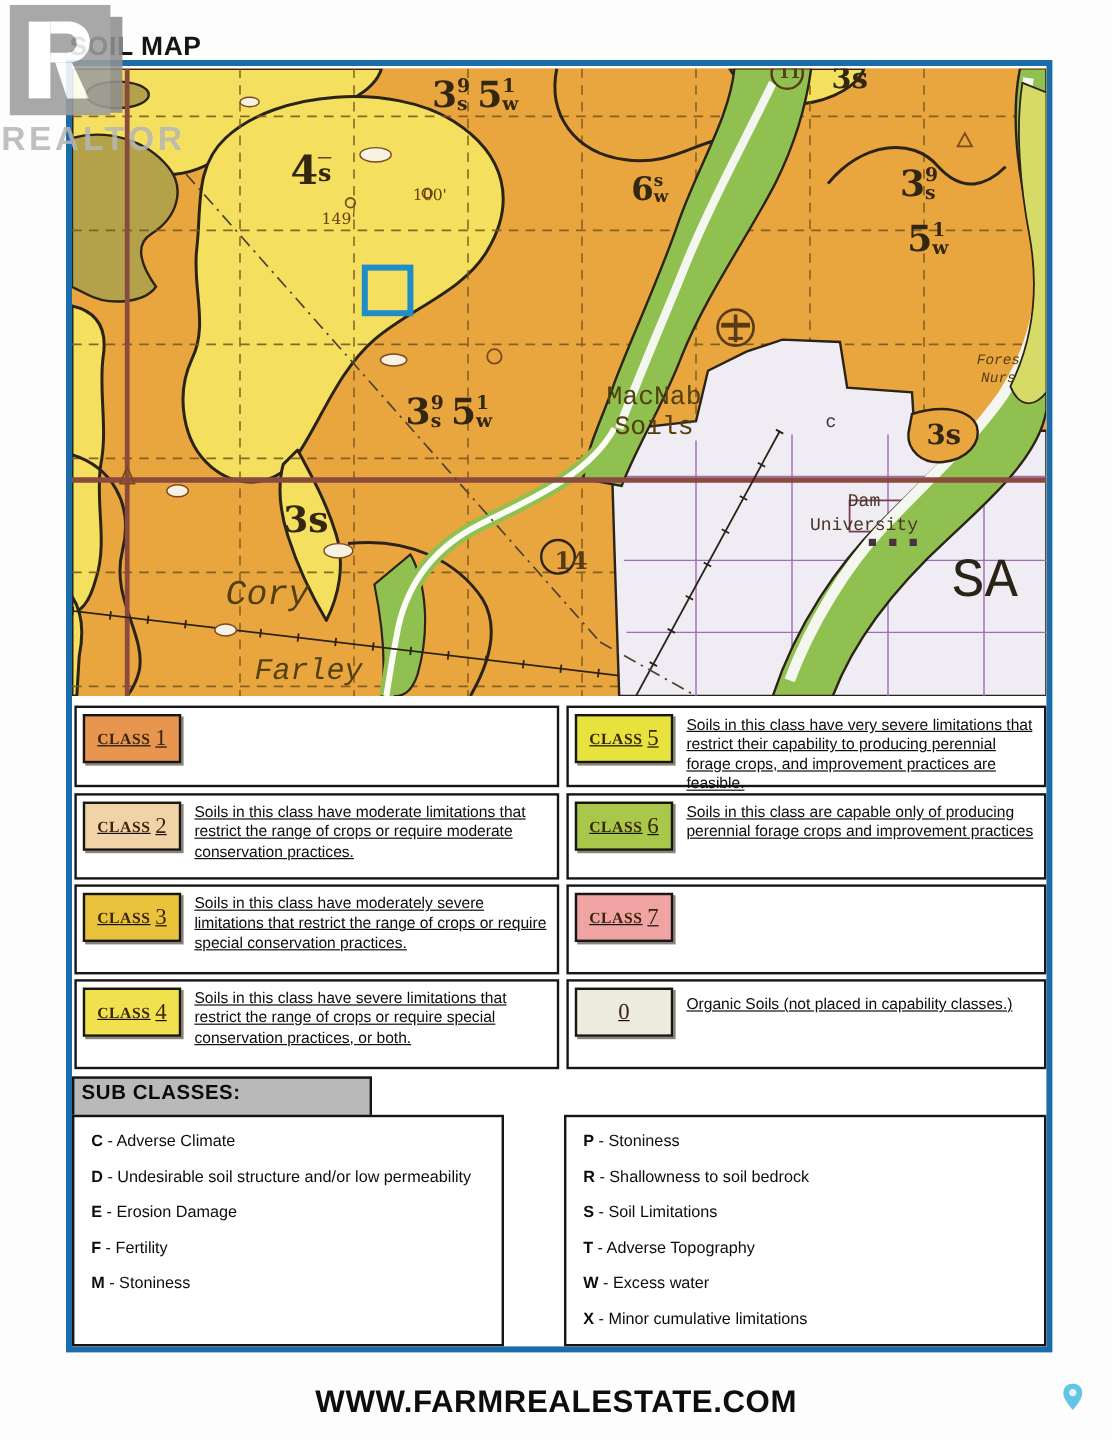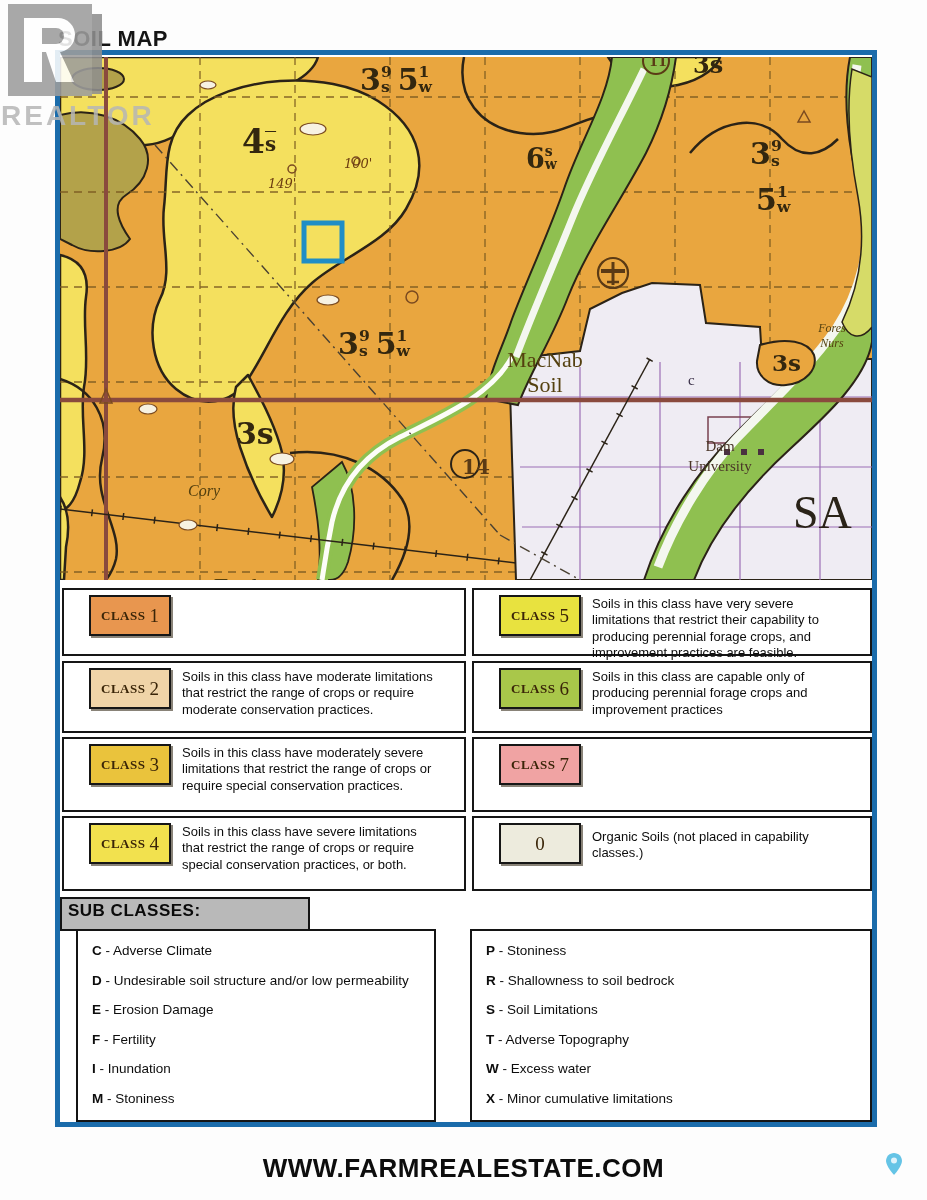--- a/index.html
+++ b/index.html
@@ -15,28 +15,28 @@
   
   #frame{position:absolute;left:55px;top:50px;width:812px;height:1067px;border:5px solid #1b6cab;background:#fff;}
 
   
   #map{position:absolute;left:0;top:2px;width:812px;height:523px;background:#e9a63f;overflow:hidden;}
   #map svg{position:absolute;left:0;top:0;}
   .map-label{position:absolute;line-height:1;white-space:nowrap;}
   .code{font-family:"DejaVu Serif",serif;font-weight:bold;color:#33270f;display:flex;align-items:flex-start;}
   .code .stk{display:inline-flex;flex-direction:column;align-items:flex-start;font-size:.52em;line-height:.92;margin-top:.02em;font-weight:bold;}
   .code .solo-sub{font-size:.6em;margin-top:.5em;}
-  .place{font-family:Liberation Serif, serif;color:#54400f;margin-top:28px;}
+  .place{font-family:Liberation Mono, monospace;color:#54400f;}
   .italic{font-style:italic;}
   .center-2line{text-align:center;white-space:normal;}
-  .elev{font-family:"DejaVu Serif",serif;font-style:italic;color:#6b3c10;}
+  .elev{font-family:"DejaVu Serif",serif;color:#6b3c10;}
   .hwy-num{font-family:"DejaVu Serif",serif;font-weight:bold;color:#5a3a15;}
 
   
-  .lg-box{position:absolute;background:#fff;border:2px solid #161616;display:flex;gap:11px;padding:5px 25px;box-sizing:border-box;}
+  .lg-box{position:absolute;background:#fff;border:2px solid #161616;display:flex;gap:11px;padding:5px 5px;box-sizing:border-box;text-decoration:underline;}
   .badge{flex:0 0 auto;width:78px;height:37px;border:2px solid #161616;box-shadow:2px 2px 0 rgba(40,30,10,.55);
          display:flex;align-items:center;justify-content:center;gap:4px;font-family:"Liberation Serif",serif;color:#3a2508;}
   .badge .b-lab{font-size:13px;font-weight:bold;letter-spacing:.5px;}
   .badge .b-num{font-size:19px;}
   .lg-text{font-size:13px;line-height:1.25;padding-top:1px;color:#0d0d0d;}
 
   
   #sub-header{position:absolute;left:0px;top:842px;width:250px;height:34px;background:#b9b9b9;border:2px solid #141414;
               box-sizing:border-box;font-size:17px;font-weight:bold;color:#0a0a0a;padding:2px 0 0 6px;letter-spacing:.5px;}
   .sub-box{position:absolute;top:874px;height:193px;background:#fff;border:2px solid #141414;box-sizing:border-box;
@@ -238,26 +238,26 @@
             <span>9</span>
             <span>s</span>
           </span>
         <span style="margin-left:6px">5</span>
           <span class="stk">
             <span>1</span>
             <span>w</span>
           </span>
       </div>
       <div class="map-label place center-2line" style="left:430px;top:262px;width:110px;font-size:22px;line-height:1.15">
-        <span>MacNab</span><br><span>Soil</span>
+        <span>MacNab</span><br><span>Soils</span>
       </div>
       <div class="map-label code" style="left:176px;top:362px;font-size:30px">
         <span>3s</span>
       </div>
-      <div class="map-label place italic" style="left:128px;top:398px;font-size:16px">Cory</div>
+      <div class="map-label place italic" style="left:128px;top:424px;font-size:29px">Cory</div>
       <div class="map-label place italic" style="left:152px;top:490px;font-size:25px">Farley</div>
       <div class="map-label hwy-num" style="left:402px;top:400px;font-size:20px">14</div>
       <div class="map-label place" style="left:628px;top:288px;font-size:15px;color:#3a3048">c</div>
       <div class="map-label code" style="left:712px;top:294px;font-size:23px">
         <span>3s</span>
       </div>
       <div class="map-label place center-2line" style="left:600px;top:352px;width:120px;font-size:15px;line-height:1.3;color:#4a3528">
         <span>Dam</span><br><span>University</span>
       </div>
       <div class="map-label place" style="left:733px;top:405px;font-size:46px;color:#2a2318">SA</div>
@@ -318,26 +318,25 @@
     </div>
     <div class="lg-box" style="left:412px;top:761px;width:400px;height:75px">
       <div class="badge" style="background-color: rgb(237, 235, 221);">
         <span class="b-num">0</span>
       </div>
       <div class="lg-text" style="padding-top:6px">Organic Soils (not placed in capability classes.)</div>
     </div>
 
     <div id="sub-header">SUB CLASSES:</div>
 
-    <div class="sub-box" style="left:16px;width:360px">
+    <div class="sub-box" style="left:0px;width:360px">
       <div class="sub-item"><b>C</b> <span>- Adverse Climate</span></div>
       <div class="sub-item"><b>D</b> <span>- Undesirable soil structure and/or low permeability</span></div>
       <div class="sub-item"><b>E</b> <span>- Erosion Damage</span></div>
       <div class="sub-item"><b>F</b> <span>- Fertility</span></div>
-      <div class="sub-item"><b>I</b> <span>- Inundation</span></div>
       <div class="sub-item"><b>M</b> <span>- Stoniness</span></div>
     </div>
     <div class="sub-box" style="left:410px;width:402px">
       <div class="sub-item"><b>P</b> <span>- Stoniness</span></div>
       <div class="sub-item"><b>R</b> <span>- Shallowness to soil bedrock</span></div>
       <div class="sub-item"><b>S</b> <span>- Soil Limitations</span></div>
       <div class="sub-item"><b>T</b> <span>- Adverse Topography</span></div>
       <div class="sub-item"><b>W</b> <span>- Excess water</span></div>
       <div class="sub-item"><b>X</b> <span>- Minor cumulative limitations</span></div>
     </div>

